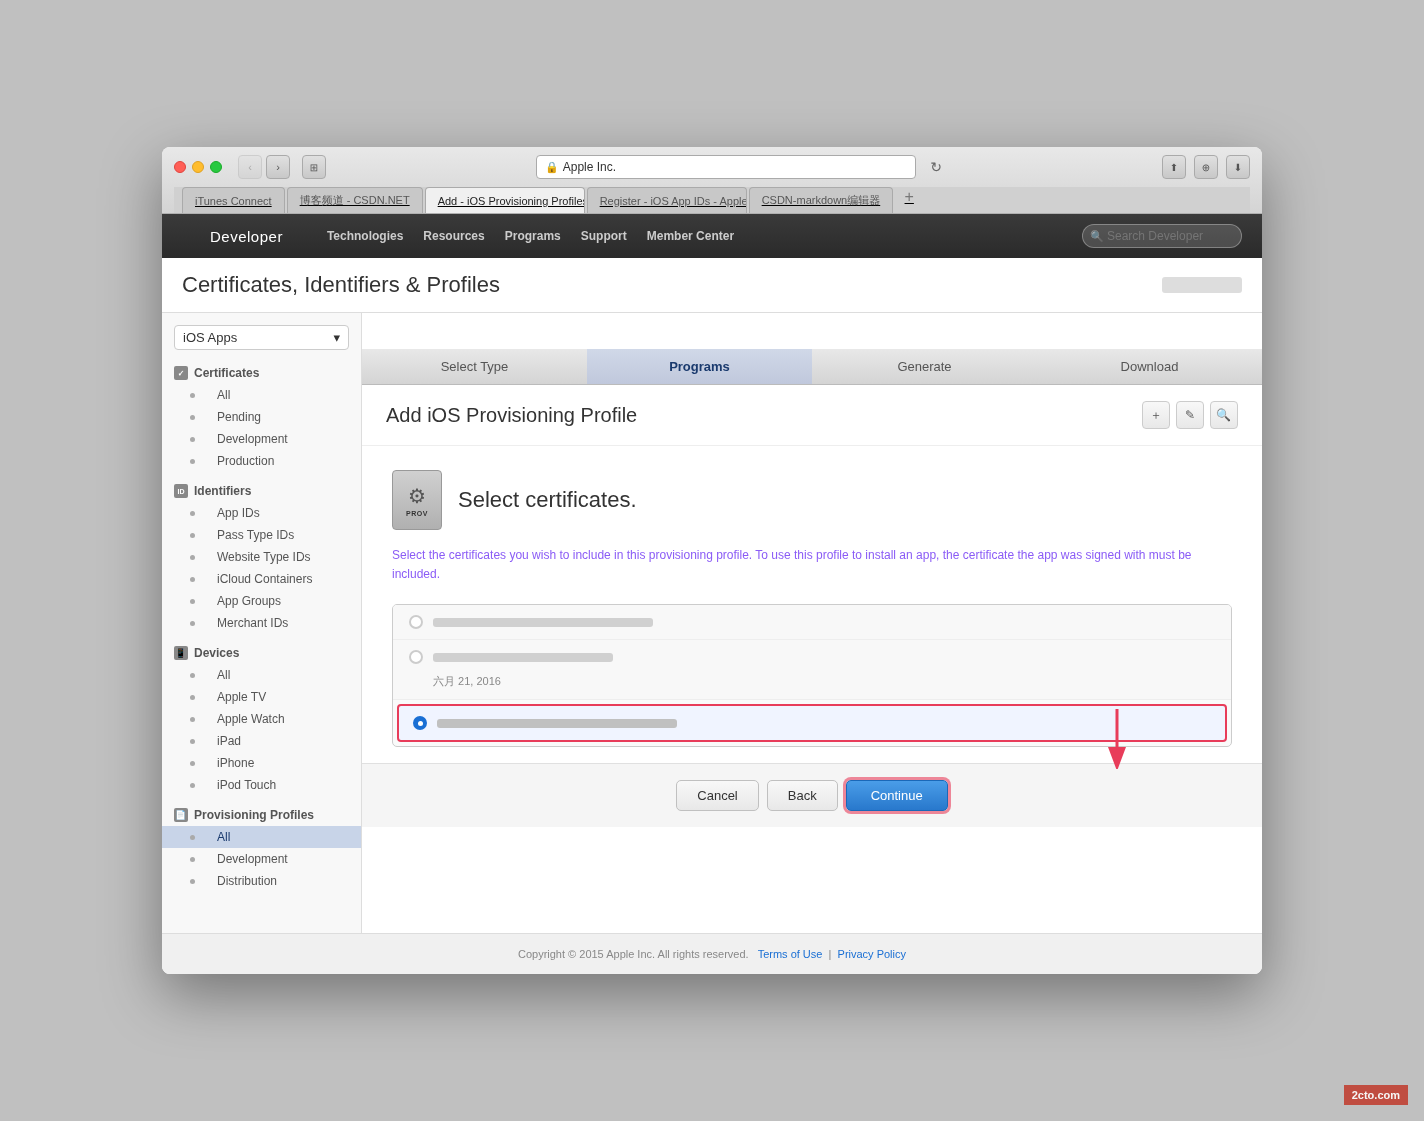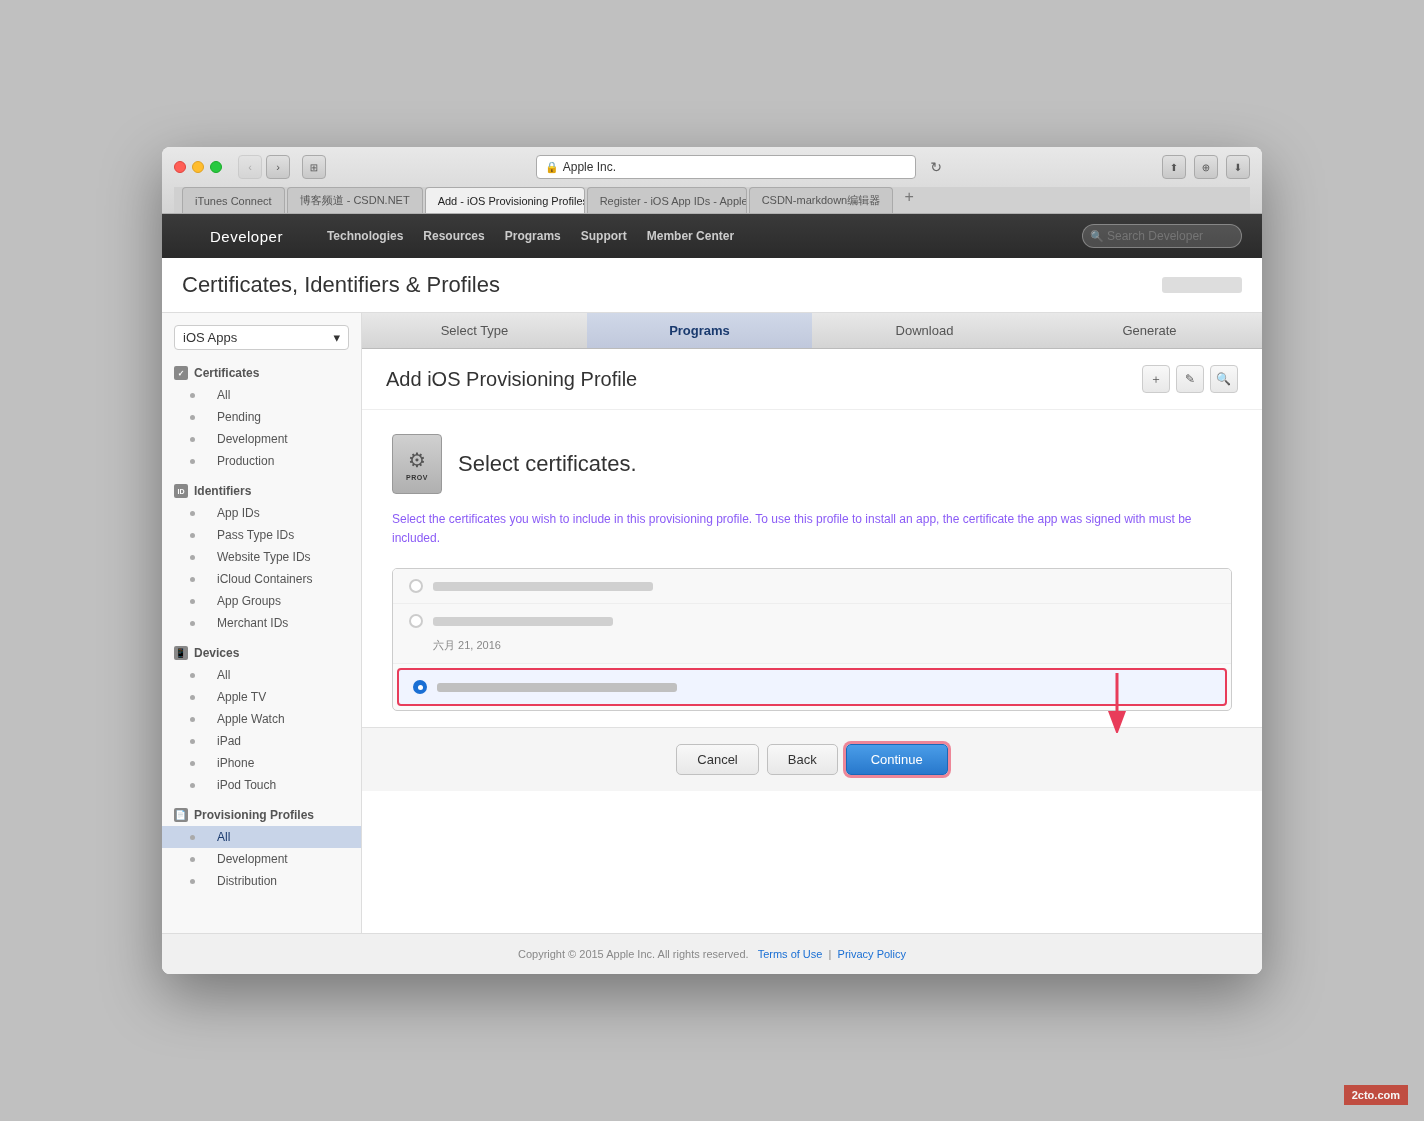--- a/index.html
+++ b/index.html
@@ -131,20 +131,21 @@
       align-items: center;
     }
 
     
     .browser-tabs {
       display: flex;
       align-items: flex-start;
       background: #d0d0d0;
       padding: 0 8px;
       gap: 2px;
+      text-decoration: underline;
     }
 
     .browser-tab {
       height: 26px;
       padding: 0 12px;
       background: #c8c8c8;
       border: 1px solid #aaa;
       border-bottom: none;
       border-radius: 4px 4px 0 0;
       display: flex;
@@ -633,36 +634,36 @@
           </div>
           <div class="sidebar-item">
             <div class="sidebar-item-dot"></div>
             <span>Distribution</span>
           </div>
         </div>
       </div>
 
       <div class="content-area">
 
-        <div style="display:flex;background:linear-gradient(to bottom,#e8e8e8,#d4d4d4);border-bottom:1px solid #bbb;">
+        <div style="display:flex;background:linear-gradient(to bottom,#e8e8e8,#d4d4d4);border-bottom:1px solid #bbb;margin-top:36px;">
 
           <div style="flex:1;padding:10px 16px;text-align:center;font-size:13px;color:#555;position:relative;">
             <span>Select Type</span>
           </div>
 
           <div style="flex:1;padding:10px 16px;text-align:center;font-size:13px;color:#1a3a6e;font-weight:600;background:linear-gradient(to bottom,#d0d8e8,#c0c8dc);position:relative;">
             <span>Programs</span>
           </div>
 
+          <div style="flex:1;padding:10px 16px;text-align:center;font-size:13px;color:#555;position:relative;">
+            <span>Generate</span>
+          </div>
+
           <div style="flex:1;padding:10px 16px;text-align:center;font-size:13px;color:#555;">
             <span>Download</span>
-          </div>
-
-          <div style="flex:1;padding:10px 16px;text-align:center;font-size:13px;color:#555;position:relative;">
-            <span>Generate</span>
           </div>
         </div>
 
         <div style="padding:16px 24px;display:flex;align-items:center;justify-content:space-between;border-bottom:1px solid #eee;">
           <span style="font-size:20px;font-weight:300;color:#333;">Add iOS Provisioning Profile</span>
           <div style="display:flex;gap:6px;">
             <div class="profile-action-btn">＋</div>
             <div class="profile-action-btn">✎</div>
             <div class="profile-action-btn">🔍</div>
           </div>

